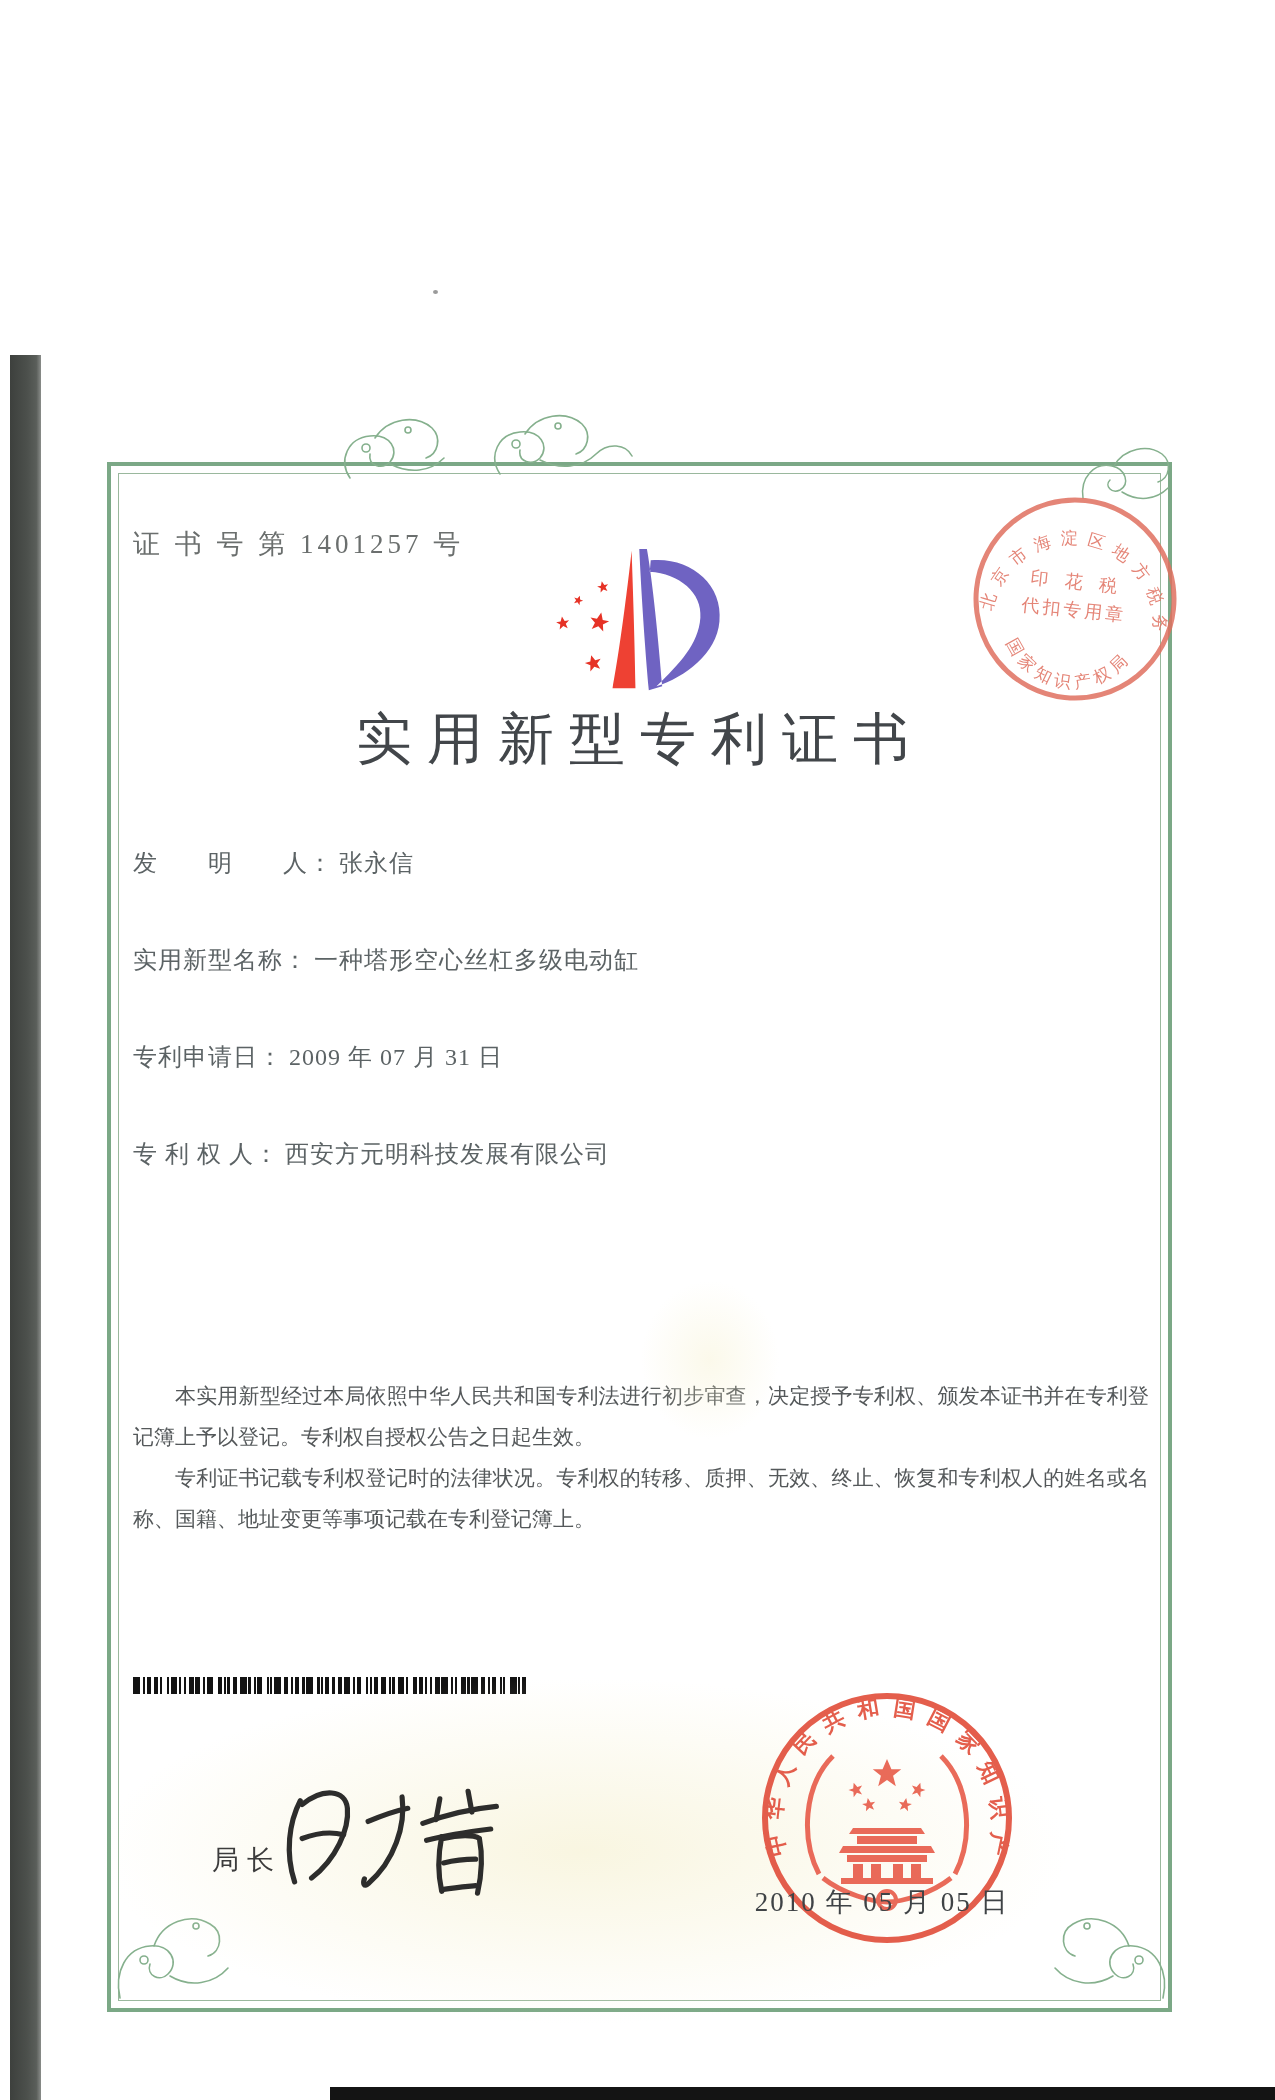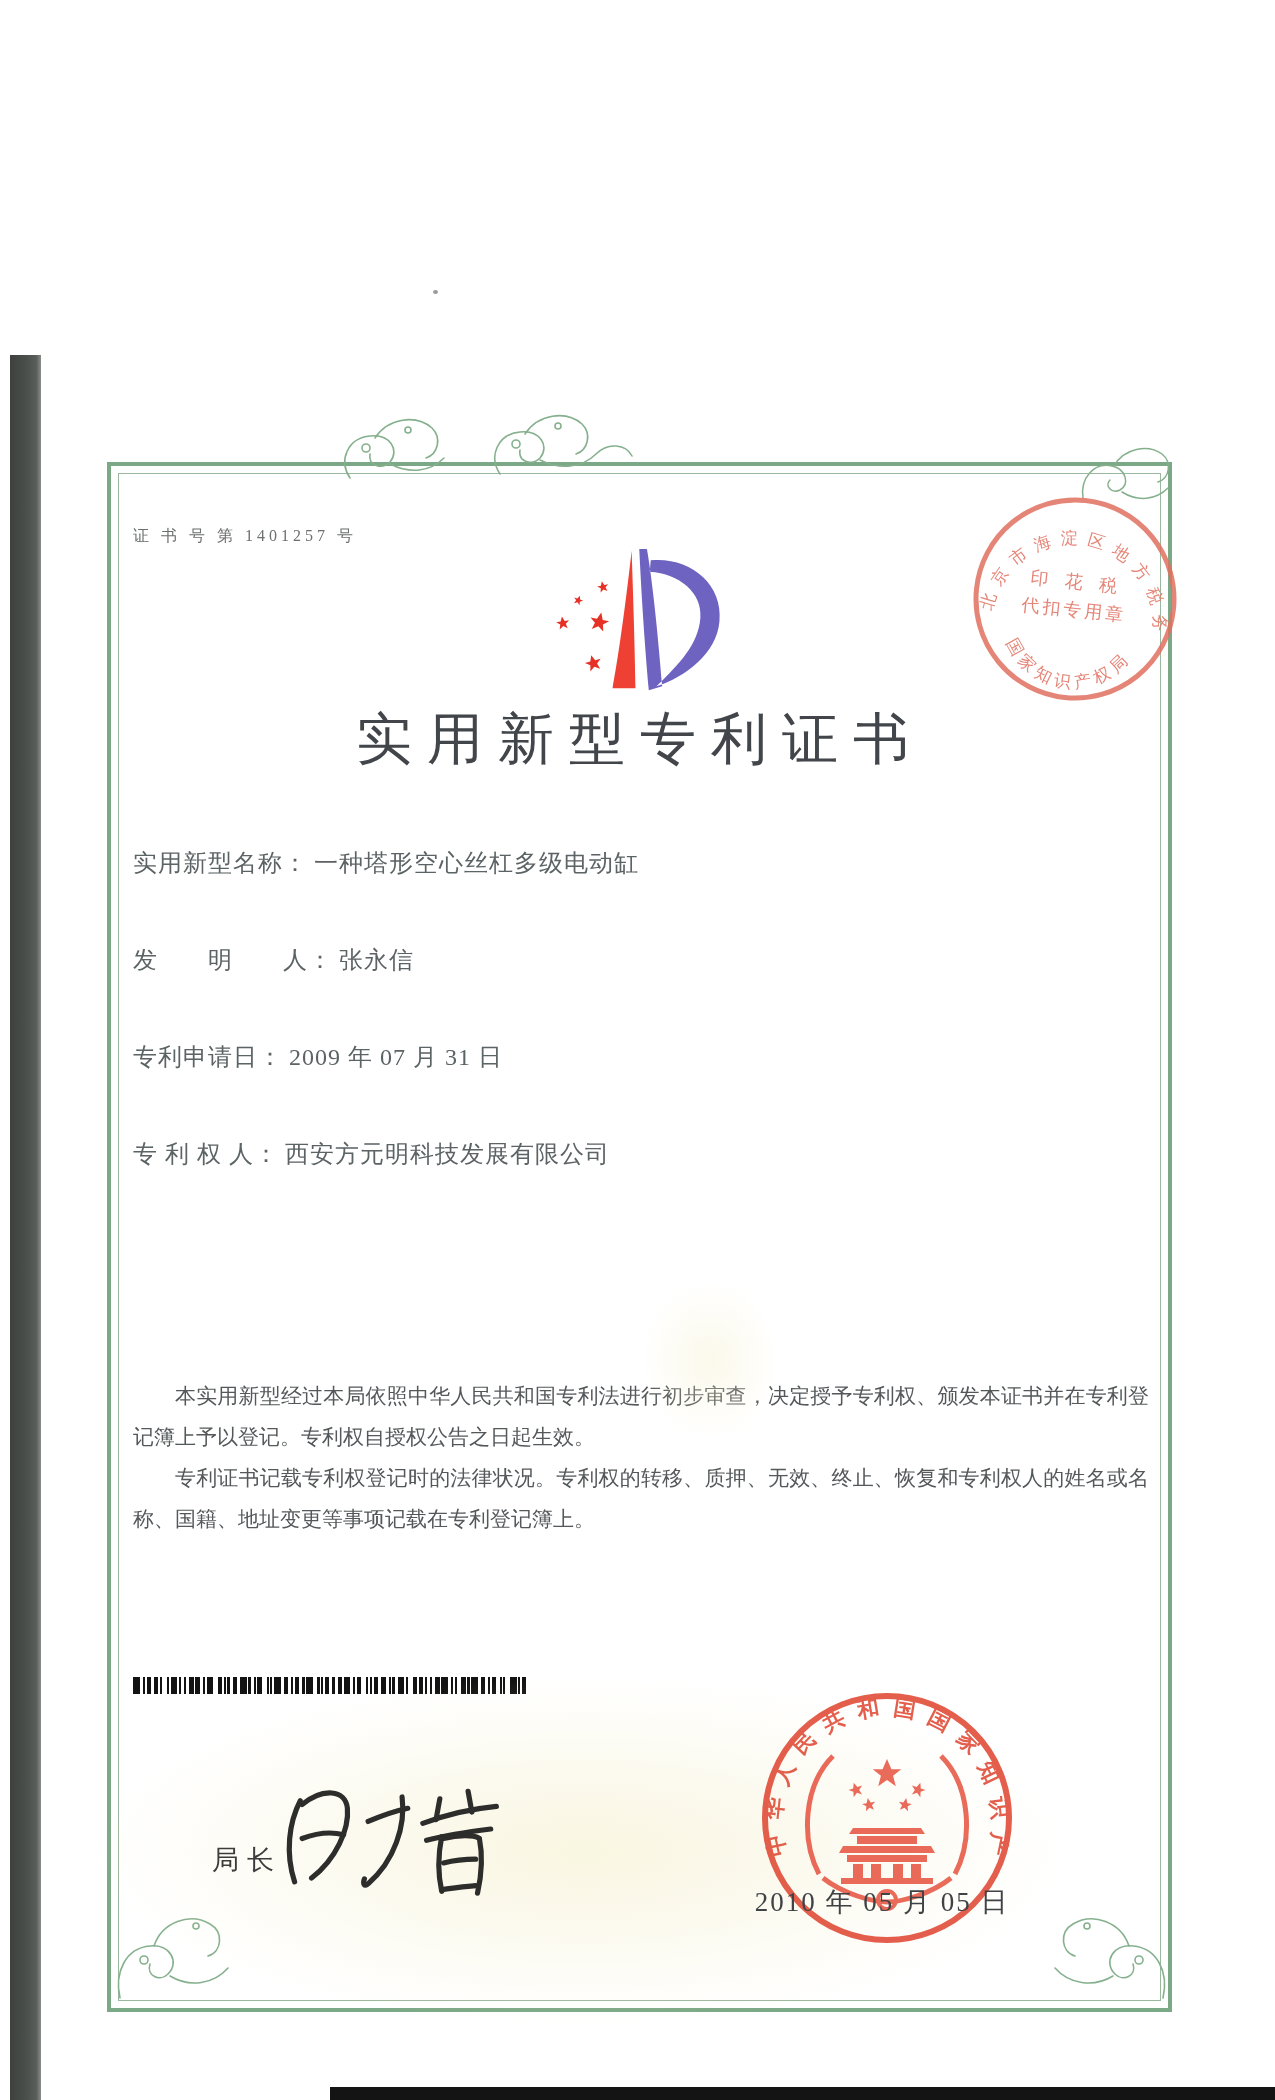--- a/index.html
+++ b/index.html
@@ -12,21 +12,21 @@
   .scan-tint{position:absolute;left:100px;top:1620px;width:1075px;height:420px;pointer-events:none;
       background:radial-gradient(ellipse 60% 55% at 45% 55%, rgba(244,238,200,0.55), rgba(244,238,200,0) 75%);}
   .scan-tint2{position:absolute;left:640px;top:1280px;width:140px;height:160px;pointer-events:none;
       background:radial-gradient(ellipse, rgba(246,240,204,0.4), rgba(246,240,204,0) 70%);}
   
   .frame-outer{position:absolute;left:107px;top:462px;width:1065px;height:1550px;
       border:4px solid #7ba886;box-sizing:border-box;}
   .frame-inner{position:absolute;left:7px;top:7px;right:7px;bottom:7px;border:1px solid #9ab89d;}
   .flourish{position:absolute;pointer-events:none;}
   
-  .cert-no{position:absolute;left:133px;top:526px;font-size:16px;letter-spacing:4px;color:#6b6f6e;}
+  .cert-no{position:absolute;left:133px;top:526px;font-size:27px;letter-spacing:4px;color:#6b6f6e;}
   .title{position:absolute;left:240px;top:702px;width:800px;text-align:center;
       font-size:56px;letter-spacing:15px;color:#42464a;font-weight:500;}
   .fields{position:absolute;left:133px;top:847px;display:flex;flex-direction:column;gap:72px;}
   .field-row{height:25px;font-size:24px;color:#5c6365;letter-spacing:1px;white-space:nowrap;}
   .field-row .lbl{margin-right:6px;}
   .body-text{position:absolute;left:133px;top:1376px;width:1016px;font-size:21px;
       line-height:41px;color:#54585a;text-align:justify;}
   .body-text p{margin:0;text-indent:2em;}
   .barcode{position:absolute;left:133px;top:1677px;width:432px;height:17px;}
   .barcode i{position:absolute;top:0;bottom:0;background:#131313;}
@@ -125,24 +125,24 @@
       <textPath href="#taxBottom" startOffset="8" textLength="150" lengthAdjust="spacing">国家知识产权局</textPath>
     </text>
     <text x="115" y="104" text-anchor="middle" font-size="18" fill="#e07060" letter-spacing="6" font-family="Liberation Serif, DejaVu Serif, serif">印 花 税</text>
     <text x="115" y="132" text-anchor="middle" font-size="18" fill="#e07060" letter-spacing="3" font-family="Liberation Serif, DejaVu Serif, serif">代扣专用章</text>
   </svg>
 
   <div class="title">实用新型专利证书</div>
 
   <div class="fields">
     <div class="field-row">
+      <span class="lbl">发　　明　　人：</span><span>张永信</span>
+    </div>
+    <div class="field-row">
       <span class="lbl">实用新型名称：</span><span>一种塔形空心丝杠多级电动缸</span>
-    </div>
-    <div class="field-row">
-      <span class="lbl">发　　明　　人：</span><span>张永信</span>
     </div>
     <div class="field-row">
       <span class="lbl">专利申请日：</span><span>2009 年 07 月 31 日</span>
     </div>
     <div class="field-row">
       <span class="lbl">专 利 权 人：</span><span>西安方元明科技发展有限公司</span>
     </div>
   </div>
 
   <div class="body-text">

